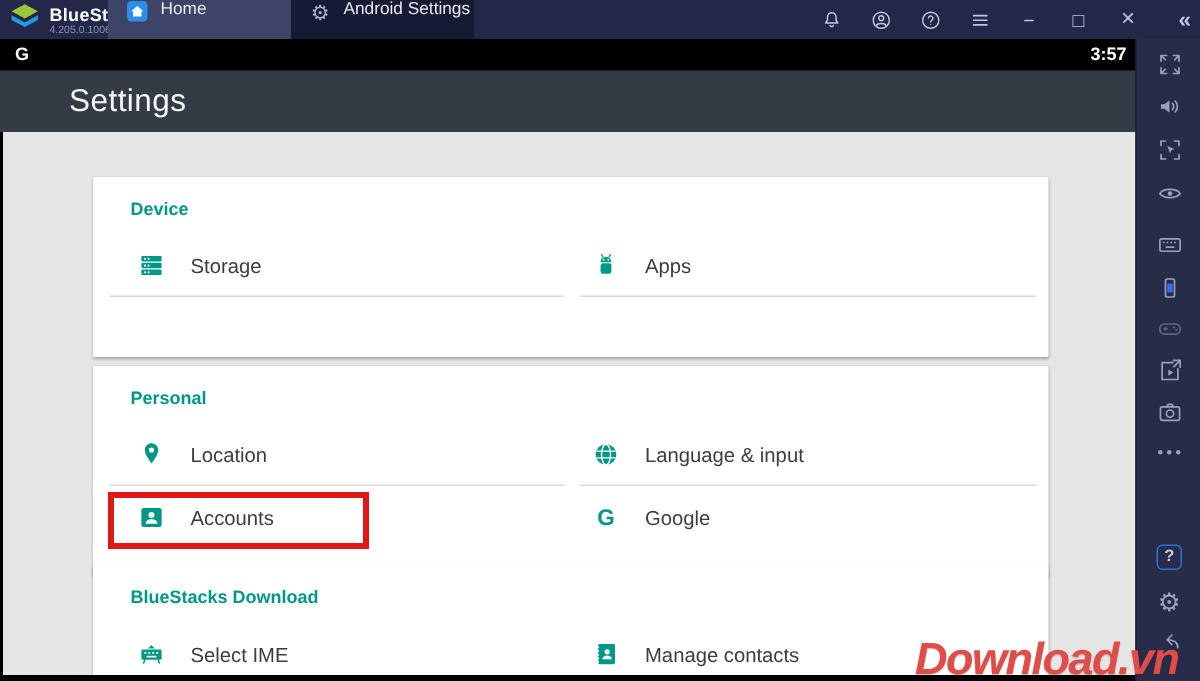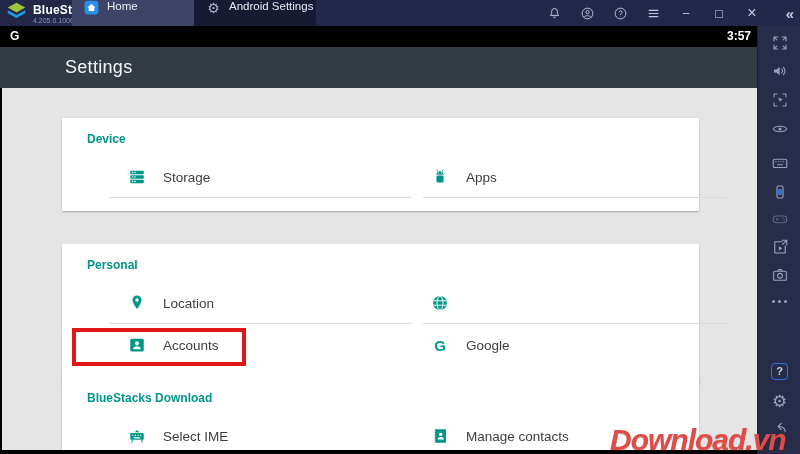--- a/index.html
+++ b/index.html
@@ -32,38 +32,38 @@
   .sb-dots span { width:3px; height:3px; border-radius:50%; background:#9aa0bf; display:inline-block; margin:0 1.5px; }
   .sb-help { border:1.5px solid #2f6fe0; border-radius:4px; width:17px !important; height:17px; color:#c8ccde; font-size:11px; font-weight:bold; display:flex; align-items:center; justify-content:center; }
   .sb-gear { color:#9aa0bf; font-size:17px; line-height:1; }
 
   
   #screen { position:absolute; left:0; top:26px; width:757px; height:428px; background:#000; }
   #statusbar { position:absolute; left:0; top:0; width:757px; height:21px; background:#000; color:#fff; }
   #status-g { position:absolute; left:10px; top:3px; font-size:12px; font-weight:bold; }
   #status-time { position:absolute; right:6px; top:3px; font-size:12px; font-weight:bold; }
   #appheader { position:absolute; left:0; top:21px; width:757px; height:41px; background:#333c44; display:flex; align-items:center; }
-  #appheader .title { color:#f5f5f5; font-size:18px; font-weight:500; margin-left:65px; letter-spacing:.3px; }
+  #appheader .title { color:#f5f5f5; font-size:21px; font-weight:500; margin-left:46px; letter-spacing:.3px; }
   #content { position:absolute; left:2px; top:62px; width:755px; height:362px; background:#e5e5e5; overflow:hidden; }
 
   .card { position:absolute; left:60px; width:637px; background:#fff; border-radius:1px;
           box-shadow:0 1px 2px rgba(0,0,0,.28); padding-top:14px; }
   .sec-title { height:24px; padding-left:25px; font-size:12px; font-weight:bold; color:#009688; }
-  .grid { display:grid; grid-template-columns:320px 317px;margin-left:36px; }
+  .grid { display:grid; grid-template-columns:320px 317px; }
   .cell { position:relative; height:42px; display:flex; align-items:center; padding-left:30px; cursor:pointer; }
   .cell.col2 { padding-left:13px; }
   .cell.empty { cursor:default; }
   .cell .divider { position:absolute; bottom:0; left:11px; right:6px; height:1px; background:#dadada; }
   .cell.col2 .divider { left:5px; right:8px; }
   .ticon { width:18px; height:18px; display:flex; align-items:center; justify-content:center; flex:none; }
   .ticon svg { width:18px; height:18px; }
   .g-glyph { font-size:15px; font-weight:bold; color:#009688; width:18px; text-align:center; }
   .cell .lbl { margin-left:17px; font-size:13.5px; color:#3d3d3d; }
 
-  #card-device { top:30px; height:93px; }
+  #card-device { top:30px; height:120px; }
   #card-personal { top:156px; height:140px; }
   #card-bst { top:289px; height:120px; }
 
   #highlight-box { position:absolute; left:70px; top:240px; width:174px; height:38px;
                    border:4px solid #e01717; z-index:6; pointer-events:none; }
 
   
   #watermark { position:absolute; left:610px; top:423px; z-index:50; font-size:30px; font-weight:bold;
                font-style:italic; color:#de4d48; letter-spacing:-1px;
                text-shadow:0 1px 1px rgba(120,20,20,.35); white-space:nowrap; }
@@ -207,20 +207,21 @@
           <div class="cell col2">
             <span class="ticon">
               <svg viewBox="0 0 24 24">
                 <circle cx="12" cy="12" r="9.2" fill="#009688"></circle>
                 <g stroke="#fff" stroke-width="1.3" fill="none">
                   <ellipse cx="12" cy="12" rx="4" ry="9.2"></ellipse>
                   <path d="M3.4 9 h17.2 M3.4 15 h17.2"></path>
                 </g>
               </svg>
             </span>
+            <span class="lbl">Language &amp; input</span>
             <i class="divider"></i>
           </div>
           <div class="cell">
             <span class="ticon">
               <svg viewBox="0 0 24 24">
                 <rect x="3" y="3.5" width="18" height="17" rx="2" fill="#009688"></rect>
                 <circle cx="12" cy="9.8" r="2.7" fill="#fff"></circle>
                 <path d="M6.8 17.5 c0-2.6 2.4-3.9 5.2-3.9 s5.2 1.3 5.2 3.9 z" fill="#fff"></path>
               </svg>
             </span>

